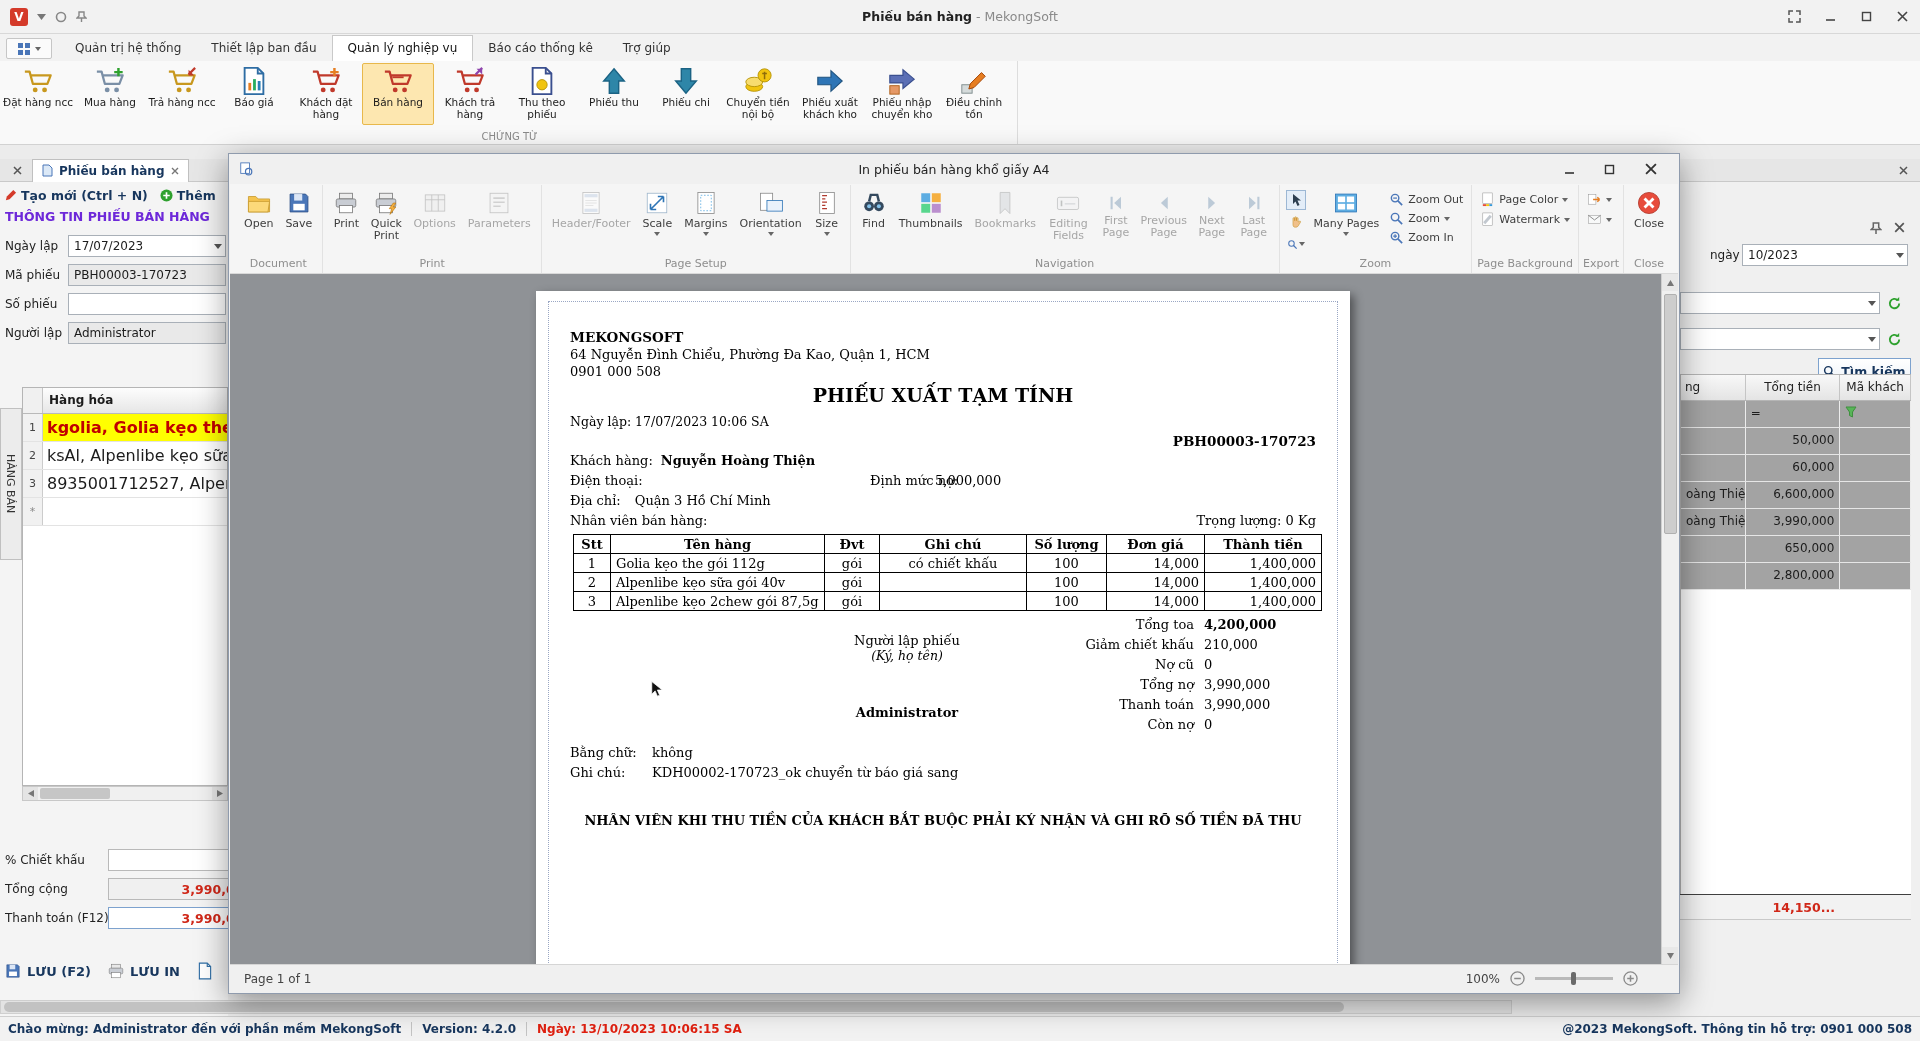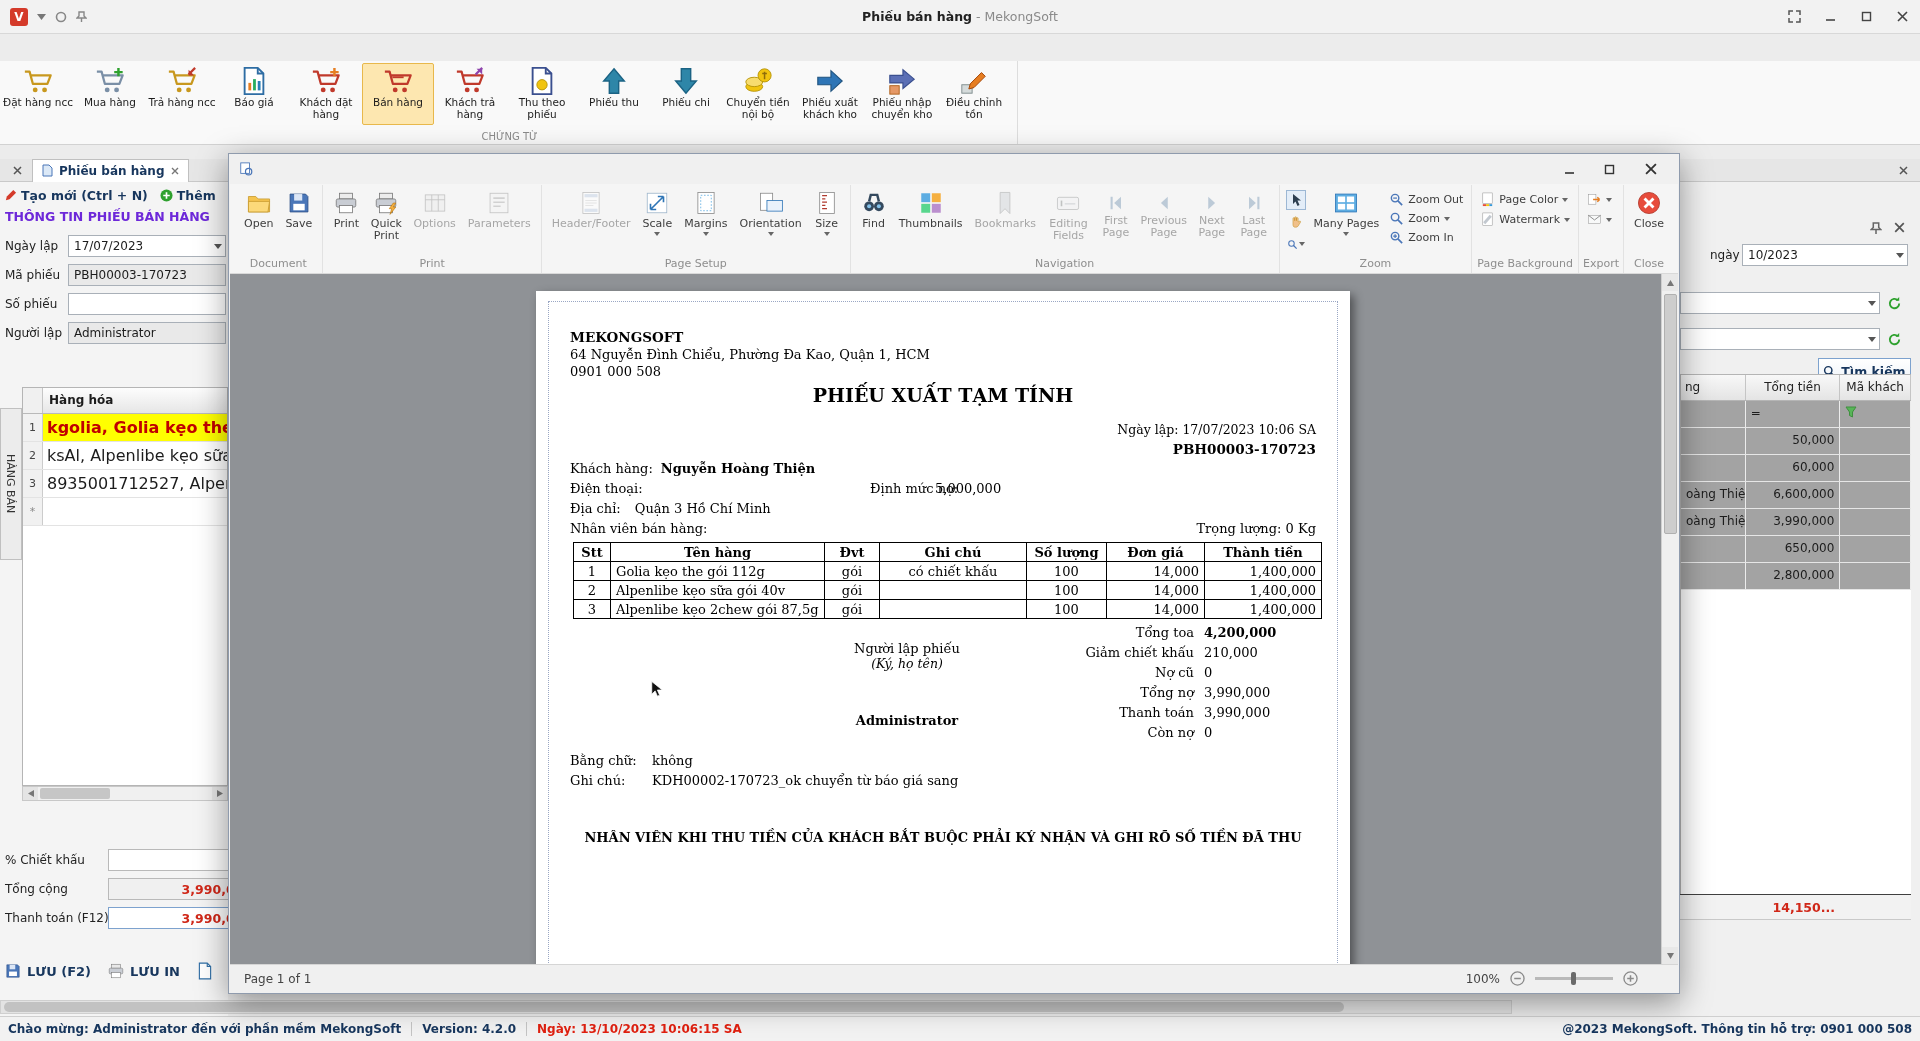--- a/index.html
+++ b/index.html
@@ -118,21 +118,21 @@
 #pv-status{position:absolute;left:1px;right:1px;bottom:1px;height:28px;background:#f0f0f0;border-top:1px solid #d5d5d5;display:flex;align-items:center;font-size:12px;color:#444}
 #pv-zoomctl{margin-left:auto;margin-right:40px;display:flex;align-items:center;gap:10px}
 .zslider{width:78px;height:3px;background:#b9b9b9;position:relative}
 .zknob{position:absolute;left:36px;top:-5px;width:5px;height:13px;background:#6a6a6a;border-radius:2px}
 
 
 #invoice{position:absolute;left:0;top:0;width:100%;padding:38px 34px 0;font-family:"DejaVu Serif","Liberation Serif",serif;font-size:13px;color:#000}
 .inv-company{font-weight:bold;font-size:13.5px}
 .inv-line{margin-top:2px}
 .inv-title{text-align:center;font-weight:bold;font-size:19px;margin-top:5px}
-.inv-dateline{text-align:right;font-size:12.5px;margin-top:16px}
+.inv-dateline{text-align:left;font-size:12.5px;margin-top:8px}
 .inv-code{text-align:right;font-weight:bold;font-size:13.5px;margin-top:4px}
 .inv-row{margin-top:4px;line-height:16px;position:relative}
 .bold{font-weight:bold}
 .ml8{margin-left:8px}.ml14{margin-left:14px}
 .pos300{position:absolute;left:300px}
 .pos365{position:absolute;left:365px}
 .rightend{position:absolute;right:0}
 #inv-table{border-collapse:collapse;margin-top:5px;margin-left:3px;font-size:13px;width:748px;table-layout:fixed}
 #inv-table th,#inv-table td{border:1px solid #000;padding:1px 5px;height:19px;overflow:hidden;white-space:nowrap}
 #inv-table th{font-weight:bold;text-align:center}
@@ -140,21 +140,21 @@
 #inv-summary{position:relative;height:128px;margin-top:2px}
 .signer{position:absolute;left:247px;top:20px;width:180px;text-align:center}
 .signer .note{font-style:italic;font-size:12.5px}
 .signer .name{font-weight:bold;margin-top:42px}
 .sumrows{position:absolute;right:0;top:2px;width:330px}
 .sumrow{display:flex;height:20px;line-height:20px}
 .sumrow .sl{flex:1;text-align:right;padding-right:10px}
 .sumrow .sv{width:112px;text-align:left}
 .sumrow.first .sv{font-weight:bold}
 .lbl80{display:inline-block;width:82px}
-.inv-footnote{text-align:center;font-weight:bold;margin-top:41px;font-size:13px}
+.inv-footnote{text-align:center;font-weight:bold;margin-top:32px;font-size:13px}
 
 
 #statusbar{position:absolute;left:0;bottom:0;width:100%;height:25px;background:#f2f2f2;border-top:1px solid #cfcfcf;display:flex;align-items:center;font-size:12px;padding:0 8px}
 .sbi{font-weight:bold;color:#17365d;white-space:nowrap}
 .sb-sep{width:1px;height:14px;background:#c4c4c4;margin:0 10px}
 #sb-date{color:#e02010}
 #sb-right{margin-left:auto;font-weight:bold;color:#17365d;white-space:nowrap}
 #cursor{position:absolute;left:648px;top:680px;z-index:90;pointer-events:none}
 </style>
 </head>
@@ -199,20 +199,36 @@
           </svg>
         </span>
       <span class="winbtn">
           <svg width="11" height="11" viewBox="0 0 11 11">
             <path d="M1 1l9 9M10 1l-9 9" stroke="#444" stroke-width="1.6"></path>
           </svg>
         </span>
     </div>
   </div>
 
+  <div id="ribbon-tabs">
+    <div id="rt-launcher">
+      <svg width="12" height="12" viewBox="0 0 12 12">
+          <rect x="0" y="0" width="5" height="5" fill="#4a76b8"></rect>
+          <rect x="7" y="0" width="5" height="5" fill="#4a76b8"></rect>
+          <rect x="0" y="7" width="5" height="5" fill="#4a76b8"></rect>
+          <rect x="7" y="7" width="5" height="5" fill="#4a76b8"></rect>
+        </svg>
+      <span class="caret"></span>
+    </div>
+    <div class="rtab">Quản trị hệ thống</div>
+    <div class="rtab">Thiết lập ban đầu</div>
+    <div class="rtab active">Quản lý nghiệp vụ</div>
+    <div class="rtab">Báo cáo thống kê</div>
+    <div class="rtab">Trợ giúp</div>
+  </div>
 
   <div id="ribbon-content">
     <div id="ribbon-group">
       <div id="rg-buttons">
         <div class="rbtn">
           <span class="ricon">
               <svg viewBox="0 0 32 32">
                 <path d="M2 6h5l3.5 13H26l3.5-9H9" fill="none" stroke="#C8981E" stroke-width="2.4" stroke-linejoin="round"></path>
                 <circle cx="13" cy="25.5" r="2.6" fill="#C8981E"></circle>
                 <circle cx="23" cy="25.5" r="2.6" fill="#C8981E"></circle>
@@ -589,20 +605,21 @@
   </div>
 
   <div id="dialog">
     <div id="pv-titlebar">
       <span style="margin-left:10px">
           <svg width="14" height="14" viewBox="0 0 16 16">
             <rect x="2" y="1" width="10" height="12" fill="#fff" stroke="#4a76b8"></rect>
             <circle cx="11" cy="11" r="3.6" fill="none" stroke="#4a76b8" stroke-width="1.4"></circle>
           </svg>
         </span>
+      <div id="pv-title">In phiếu bán hàng khổ giấy A4</div>
       <span class="pv-winbtn" style="right:102px">
           <svg width="11" height="11" viewBox="0 0 11 11">
             <path d="M1 9h9" stroke="#333" stroke-width="1.6"></path>
           </svg>
         </span>
       <span class="pv-winbtn" style="right:62px">
           <svg width="11" height="11" viewBox="0 0 11 11">
             <rect x="1.5" y="1.5" width="8" height="8" fill="none" stroke="#333" stroke-width="1.4"></rect>
           </svg>
         </span>

